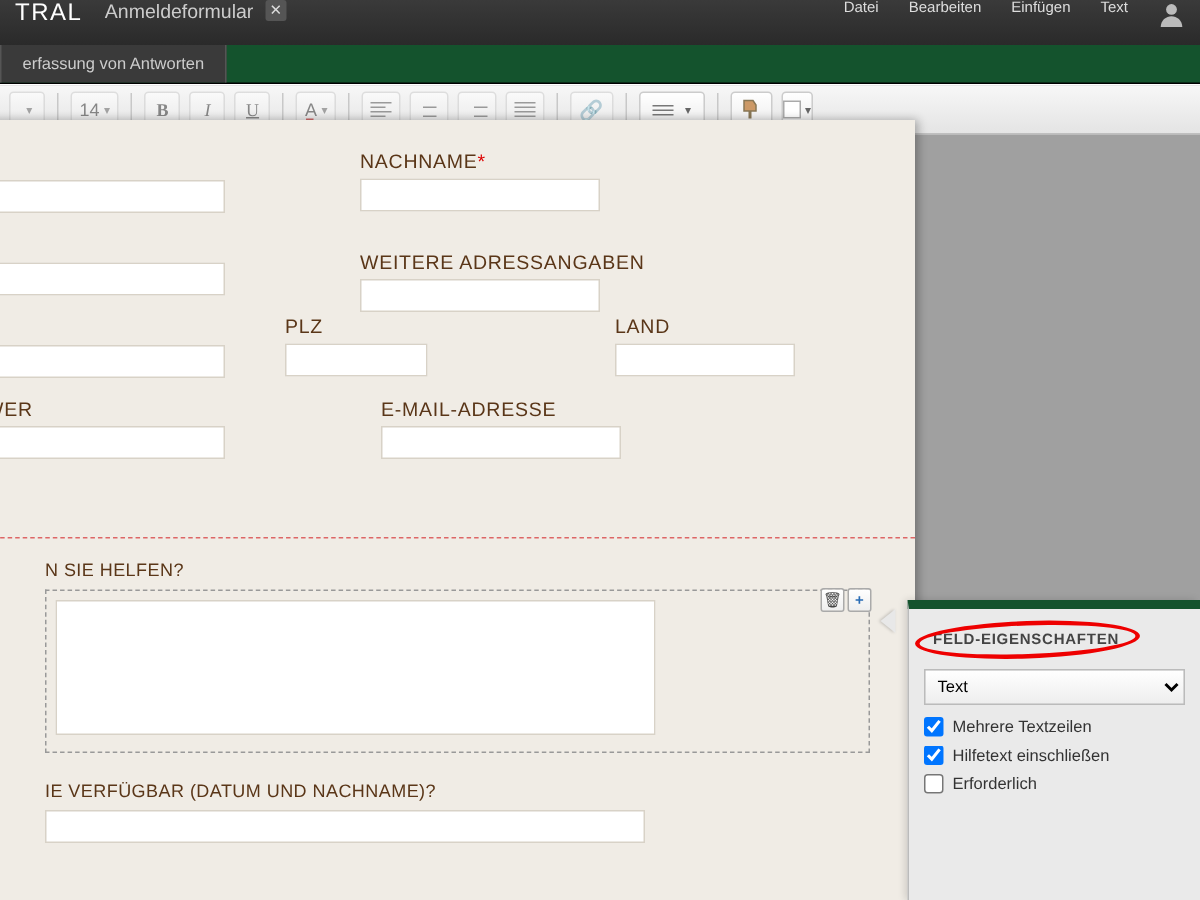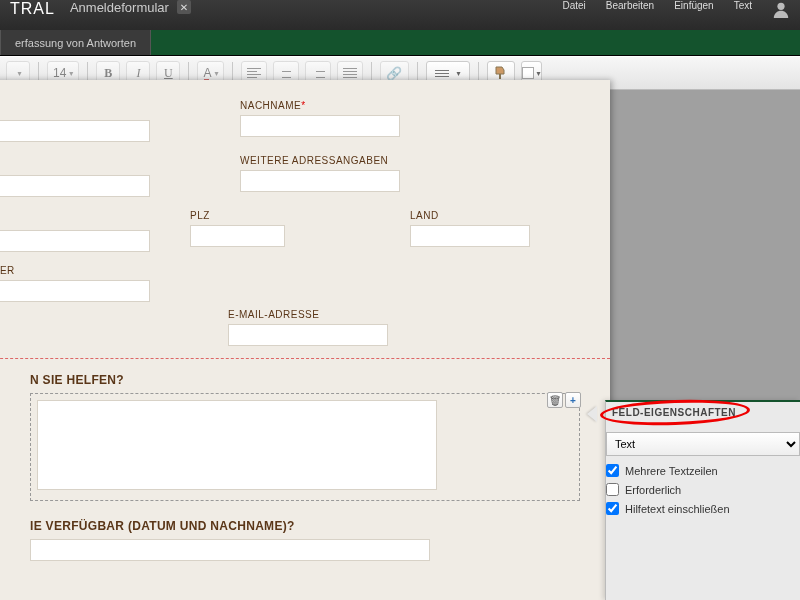--- a/index.html
+++ b/index.html
@@ -33,38 +33,38 @@
 .tool-label-btn .bars { display: flex; flex-direction: column; gap: 2px; width: 14px; }
 .tool-label-btn .bars span { height: 1px; background: #777; }
 .paint-btn svg { width: 16px; height: 16px; }
 
 .workspace { position: absolute; top: 90px; bottom: 0; left: 0; right: 0; background: #a0a0a0; }
 .canvas { position: absolute; left: -30px; top: -10px; width: 640px; bottom: 0; background: #f0ece5; padding: 20px 30px 20px 60px; overflow: hidden; box-shadow: 2px 0 6px rgba(0,0,0,0.3); }
 .canvas h2 { font-size: 14px; font-weight: bold; color: #5a3618; letter-spacing: 0.5px; margin-bottom: 14px; font-family: "Trebuchet MS", sans-serif; }
 
 .form-grid { position: relative; height: 250px; }
 .field { position: absolute; }
-.field label { display: block; font-size: 10px; color: #5a3618; font-family: "Trebuchet MS", sans-serif; letter-spacing: 0.5px; margin-bottom: 4px; }
+.field label { display: block; font-size: 13px; color: #5a3618; font-family: "Trebuchet MS", sans-serif; letter-spacing: 0.5px; margin-bottom: 4px; }
 .field label .req { color: #d00; }
 .field input { border: 1px solid #d8d2c7; background: #fff; height: 22px; padding: 0 4px; font-size: 12px; }
 
 .divider { border: none; border-top: 1px dashed #d66; margin: 8px -30px 14px -60px; }
 
 .question-block { margin-top: 10px; }
-.question-block h3 { font-size: 12px; font-weight: bold; color: #5a3618; font-family: "Trebuchet MS", sans-serif; letter-spacing: 0.3px; margin-bottom: 6px; }
+.question-block h3 { font-size: 12px; font-weight: normal; color: #5a3618; font-family: "Trebuchet MS", sans-serif; letter-spacing: 0.3px; margin-bottom: 6px; }
 .selected-field { border: 1px dashed #999; padding: 6px; position: relative; background: #f0ece5; }
 .selected-field textarea { width: 400px; height: 90px; border: 1px solid #d8d2c7; background: #fff; resize: none; font-size: 12px; padding: 4px; }
 .field-tools { position: absolute; top: -2px; right: -2px; display: flex; gap: 2px; }
 .field-tools span { width: 16px; height: 16px; border: 1px solid #aaa; background: linear-gradient(#fff,#eee); border-radius: 2px; font-size: 10px; display: flex; align-items: center; justify-content: center; color: #444; cursor: pointer; }
 .connector { position: absolute; top: 12px; right: -18px; width: 0; height: 0; border-top: 8px solid transparent; border-bottom: 8px solid transparent; border-right: 10px solid #e8e8e8; filter: drop-shadow(-1px 0 1px rgba(0,0,0,0.2)); }
 
 .q2 { margin-top: 18px; }
 .q2 input { width: 400px; height: 22px; border: 1px solid #d8d2c7; background: #fff; }
 
-.props-panel { position: absolute; right: 0; top: 310px; width: 195px; background: #eaeaea; border-left: 1px solid #bbb; border-top: 2px solid #14532d; box-shadow: -2px 0 5px rgba(0,0,0,0.15); bottom: 0; }
+.props-panel { position: absolute; right: 0; top: 310px; width: 195px; background: #eaeaea; border-left: 1px solid #bbb; border-top: 6px solid #14532d; padding: 10px; box-shadow: -2px 0 5px rgba(0,0,0,0.15); bottom: 0; }
 .props-panel .panel-title { font-size: 10px; font-weight: bold; color: #444; letter-spacing: 0.5px; margin-bottom: 12px; position: relative; display: inline-block; padding: 2px 6px; }
 .props-panel .ring { position: absolute; top: -5px; left: -6px; right: -8px; bottom: -5px; border: 3px solid #e00; border-radius: 50%; transform: rotate(-2deg); }
 .props-panel select { width: 100%; height: 24px; border: 1px solid #bbb; background: linear-gradient(#fff,#eee); font-size: 11px; padding: 0 4px; margin-bottom: 8px; }
 .props-panel label { display: flex; align-items: center; gap: 6px; font-size: 11px; color: #333; margin-bottom: 6px; }
 .props-panel input[type=checkbox] { width: 13px; height: 13px; }
 .props-panel input[type=text] { width: 100%; height: 22px; border: 1px solid #bbb; border-left: 2px solid #4a90d9; font-size: 11px; padding: 0 4px; color: #999; font-style: italic; margin-top: 4px; }
 </style>
 </head>
 <body>
 
@@ -170,40 +170,40 @@
       <div class="field" style="left:-40px; top:20px;">
         <input type="text" style="width: 160px;">
       </div>
       <div class="field" style="left:210px; top:0;">
         <label><span>NACHNAME</span><span class="req">*</span></label>
         <input type="text" style="width: 160px;">
       </div>
       <div class="field" style="left:-40px; top:75px;">
         <input type="text" style="width: 160px;">
       </div>
-      <div class="field" style="left:210px; top:55px;">
+      <div class="field" style="left:210px; top:67px;">
         <label>WEITERE ADRESSANGABEN</label>
         <input type="text" style="width: 160px;">
       </div>
       <div class="field" style="left:-40px; top:130px;">
         <input type="text" style="width: 160px;">
       </div>
       <div class="field" style="left:160px; top:110px;">
         <label>PLZ</label>
         <input type="text" style="width: 95px;">
       </div>
       <div class="field" style="left:380px; top:110px;">
         <label>LAND</label>
         <input type="text" style="width: 120px;">
       </div>
       <div class="field" style="left:-40px; top:165px;">
         <label>WER</label>
         <input type="text" style="width: 160px;">
       </div>
-      <div class="field" style="left:198px; top:165px;margin-top:44px;">
+      <div class="field" style="left:224px; top:165px;">
         <label>E-MAIL-ADRESSE</label>
         <input type="text" style="width: 160px;">
       </div>
     </div>
 
     <hr class="divider">
 
     <div class="question-block">
       <h3>N SIE HELFEN?</h3>
       <div class="selected-field">
@@ -228,21 +228,21 @@
       <span class="ring"></span>
     </div>
     <select>
       <option>Text</option>
     </select>
     <label>
       <input type="checkbox" checked="" style="">
       <span>Mehrere Textzeilen</span>
     </label>
     <label>
+      <input type="checkbox" checked="" style="">
+      <span>Hilfetext einschließen</span>
+    </label>
+    <label>
       <input type="checkbox" style="">
       <span>Erforderlich</span>
     </label>
-    <label>
-      <input type="checkbox" checked="" style="">
-      <span>Hilfetext einschließen</span>
-    </label>
   </div>
 </div>
 
 </body></html>

